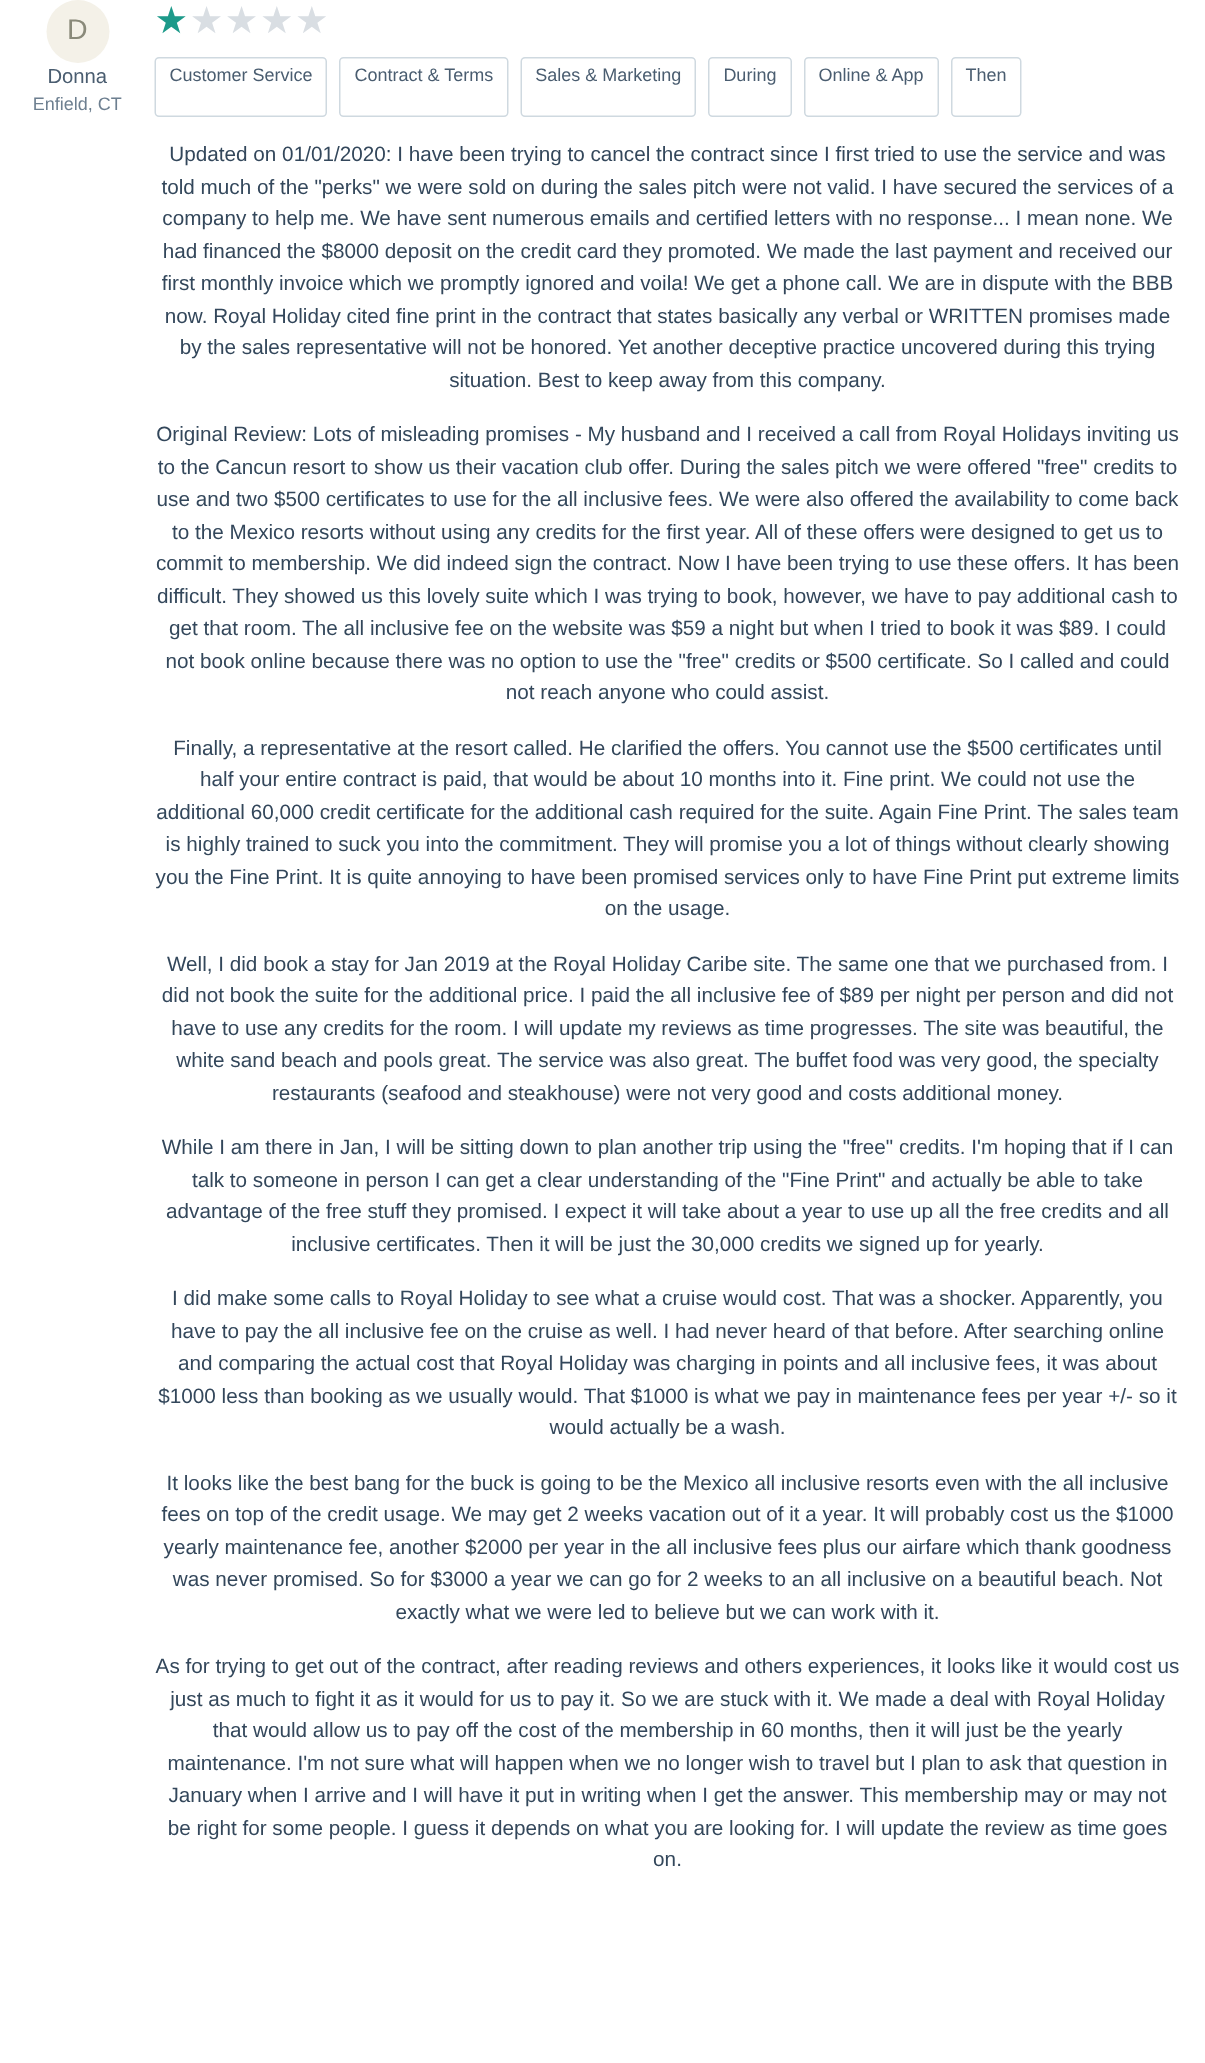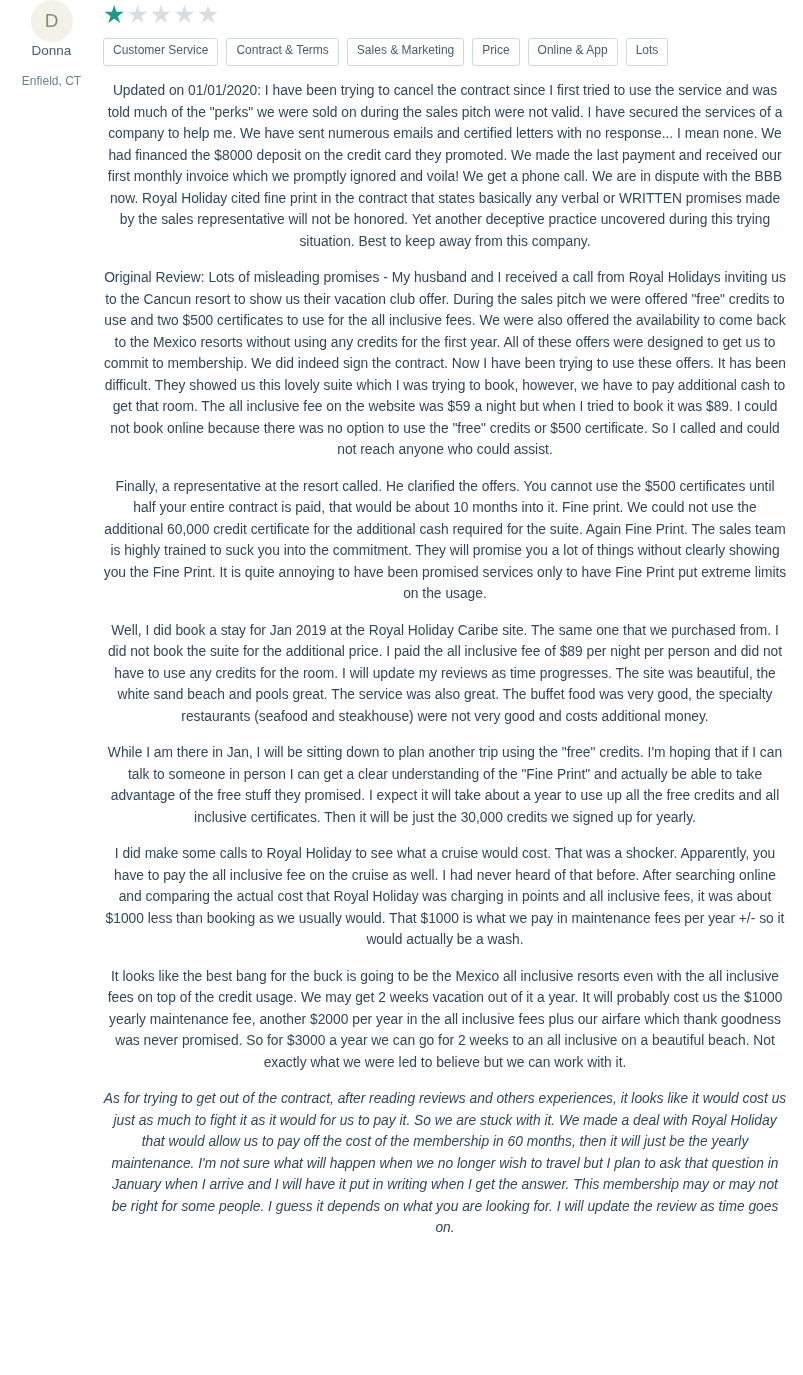--- a/index.html
+++ b/index.html
@@ -39,21 +39,21 @@
     font-size: 19px;
     font-weight: 400;
     line-height: 42px;
   }
   .author-name {
     font-size: 13.5px;
     color: #4a5d70;
     line-height: 17px;
   }
   .author-loc {
-    margin-top: 14px;
+    margin-top: 2px;
     font-size: 12px;
     color: #6d7f90;
     line-height: 16px;
   }
   .content-col {
     flex: 1;
     padding-right: 16px;
     padding-top: 0;
   }
   .stars {
@@ -68,21 +68,21 @@
   .stars .off { color: #d9dee3; }
   .tags {
     margin-top: 8px;
     display: flex;
     flex-wrap: wrap;
     gap: 8px;
   }
   .tag {
     border: 1px solid #cfd9e0;
     border-radius: 3px;
-    padding: 4px 9px 8px 9px;
+    padding: 4px 9px 20px 9px;
     font-size: 12px;
     color: #4a5d70;
     background: #fff;
     line-height: 14px;
     white-space: nowrap;
   }
   .reviewed {
     margin-top: 11px;
     font-size: 12.5px;
     color: #5b6b7c;
@@ -91,21 +91,21 @@
   .body {
     margin-top: 14px;
   }
   .body p {
     margin: 0 0 15px 0;
     font-size: 13.8px;
     line-height: 21.5px;
     color: #33475b;
     text-align: center;
   }
-  .body p:last-child { margin-bottom: 0; font-style: italic; }
+  .body p:last-child { margin-bottom: 0; }
 </style>
 </head>
 <body>
 
 <div class="review">
 
   <div class="author-col">
     <div class="avatar">D</div>
     <div class="author-name">Donna</div>
     <div class="author-loc">Enfield, CT</div>
@@ -114,23 +114,23 @@
   <div class="content-col">
 
     <div class="stars">
       <span class="on" style="color: rgb(29, 154, 138);">★</span><span class="off" style="color: rgb(217, 222, 227);">★</span><span class="off" style="color: rgb(217, 222, 227);">★</span><span class="off" style="color: rgb(217, 222, 227);">★</span><span class="off" style="color: rgb(217, 222, 227);">★</span>
     </div>
 
     <div class="tags">
       <span class="tag">Customer Service</span>
       <span class="tag">Contract &amp; Terms</span>
       <span class="tag">Sales &amp; Marketing</span>
-      <span class="tag">Price</span>
+      <span class="tag">During</span>
       <span class="tag">Online &amp; App</span>
-      <span class="tag">Lots</span>
+      <span class="tag">Then</span>
     </div>
 
 
     <div class="body">
       <p>Updated on 01/01/2020: I have been trying to cancel the contract since I first tried to use the service and was told much of the "perks" we were sold on during the sales pitch were not valid. I have secured the services of a company to help me. We have sent numerous emails and certified letters with no response... I mean none. We had financed the $8000 deposit on the credit card they promoted. We made the last payment and received our first monthly invoice which we promptly ignored and voila! We get a phone call. We are in dispute with the BBB now. Royal Holiday cited fine print in the contract that states basically any verbal or WRITTEN promises made by the sales representative will not be honored. Yet another deceptive practice uncovered during this trying situation. Best to keep away from this company.</p>
       <p>Original Review: Lots of misleading promises - My husband and I received a call from Royal Holidays inviting us to the Cancun resort to show us their vacation club offer. During the sales pitch we were offered "free" credits to use and two $500 certificates to use for the all inclusive fees. We were also offered the availability to come back to the Mexico resorts without using any credits for the first year. All of these offers were designed to get us to commit to membership. We did indeed sign the contract. Now I have been trying to use these offers. It has been difficult. They showed us this lovely suite which I was trying to book, however, we have to pay additional cash to get that room. The all inclusive fee on the website was $59 a night but when I tried to book it was $89. I could not book online because there was no option to use the "free" credits or $500 certificate. So I called and could not reach anyone who could assist.</p>
       <p>Finally, a representative at the resort called. He clarified the offers. You cannot use the $500 certificates until half your entire contract is paid, that would be about 10 months into it. Fine print. We could not use the additional 60,000 credit certificate for the additional cash required for the suite. Again Fine Print. The sales team is highly trained to suck you into the commitment. They will promise you a lot of things without clearly showing you the Fine Print. It is quite annoying to have been promised services only to have Fine Print put extreme limits on the usage.</p>
       <p>Well, I did book a stay for Jan 2019 at the Royal Holiday Caribe site. The same one that we purchased from. I did not book the suite for the additional price. I paid the all inclusive fee of $89 per night per person and did not have to use any credits for the room. I will update my reviews as time progresses. The site was beautiful, the white sand beach and pools great. The service was also great. The buffet food was very good, the specialty restaurants (seafood and steakhouse) were not very good and costs additional money.</p>
       <p>While I am there in Jan, I will be sitting down to plan another trip using the "free" credits. I'm hoping that if I can talk to someone in person I can get a clear understanding of the "Fine Print" and actually be able to take advantage of the free stuff they promised. I expect it will take about a year to use up all the free credits and all inclusive certificates. Then it will be just the 30,000 credits we signed up for yearly.</p>
       <p>I did make some calls to Royal Holiday to see what a cruise would cost. That was a shocker. Apparently, you have to pay the all inclusive fee on the cruise as well. I had never heard of that before. After searching online and comparing the actual cost that Royal Holiday was charging in points and all inclusive fees, it was about $1000 less than booking as we usually would. That $1000 is what we pay in maintenance fees per year +/- so it would actually be a wash.</p>

